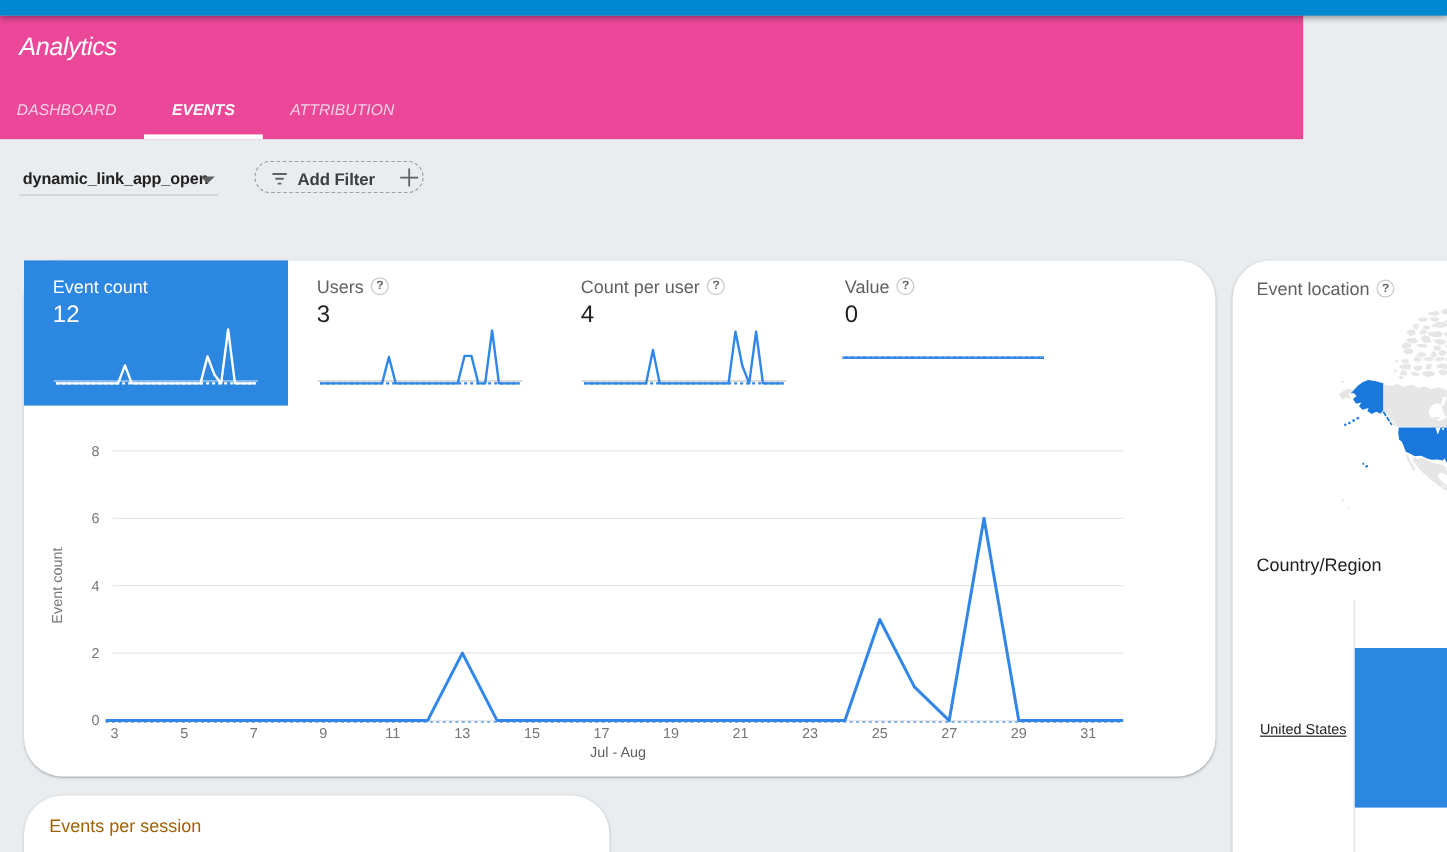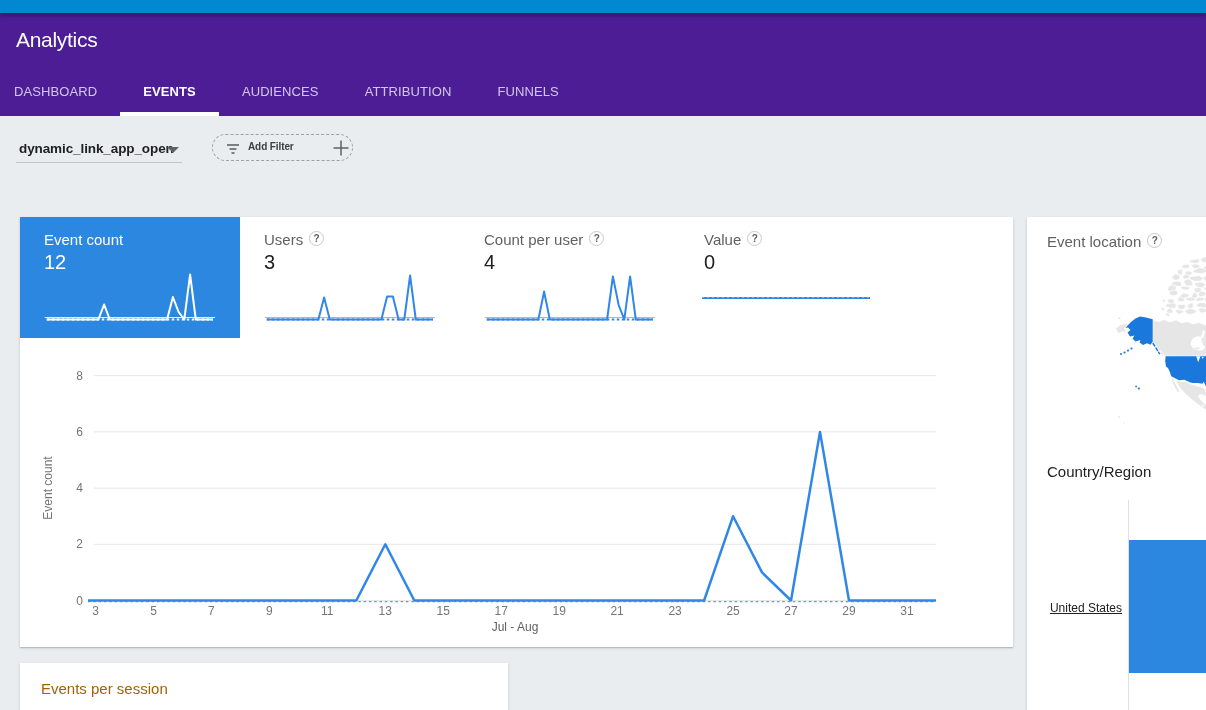--- a/index.html
+++ b/index.html
@@ -1,32 +1,32 @@
 <!DOCTYPE html>
 <html><head>
 <meta charset="utf-8">
 <style>
 * { margin:0; padding:0; box-sizing:border-box; }
 html,body { width:1206px; height:710px; overflow:hidden; }
 body { background:#eaedf0; font-family:"Liberation Sans", sans-serif; position:relative; }
 .topstrip { position:absolute; left:0; top:0; width:1206px; height:13px; background:#0288d1; box-shadow:0 2px 5px rgba(0,0,0,.38); z-index:6; }
-.header { position:absolute; left:0; top:13px; width:1206px; height:103px; background:#4c1d95; z-index:5; }
+.header { position:absolute; left:0; top:13px; width:1086px; height:103px; background:#ec4899; z-index:5;font-style:italic; }
 .header h1 { font-size:21px; font-weight:400; color:#fff; padding:15px 0 0 16px; letter-spacing:-0.3px; }
 .tabs { display:flex; list-style:none; position:absolute; left:14px; bottom:0; }
 .tabs li { padding:0 23px; height:32px; line-height:16px; font-size:13px; letter-spacing:.1px; color:rgba(255,255,255,.75); border-bottom:4px solid transparent; font-weight:400; }
 .tabs li:first-child { padding-left:0; }
 .tabs li.active { color:#fff; font-weight:700; border-bottom:4px solid #fff; }
 .filterrow { position:absolute; left:0; top:116px; width:1206px; height:60px; }
 .evsel { position:absolute; left:16px; top:21px; width:166px; height:26px; border-bottom:1px solid #c3c6c9; font-size:14px; color:#212121; }
 .evsel .txt { position:absolute; left:3px; top:4px; font-size:13.5px; letter-spacing:-0.1px;font-weight:bold; }
 .evsel .arr { position:absolute; right:3px; top:10px; width:0; height:0; border-left:6px solid transparent; border-right:6px solid transparent; border-top:6px solid #616161; }
 .addfilter { position:absolute; left:212px; top:18px; width:141px; height:27px; border:1px dashed #9aa0a6; border-radius:14px; }
-.addfilter .ftxt { position:absolute; left:35px; top:6px; font-size:10px; font-weight:700; letter-spacing:-0.1px; color:#3c4043; }
+.addfilter .ftxt { position:absolute; left:35px; top:6px; font-size:14px; font-weight:700; letter-spacing:-0.1px; color:#3c4043; }
 
-.card { position:absolute; background:#fff; box-shadow:0 1px 1px rgba(0,0,0,.14), 0 1px 3px rgba(0,0,0,.12); }
+.card { position:absolute; background:#fff; box-shadow:0 1px 1px rgba(0,0,0,.14), 0 1px 3px rgba(0,0,0,.12);border-radius:32px; }
 #bigcard { left:20px; top:217px; width:993px; height:430px; }
 #loccard { left:1027px; top:217px; width:420px; height:560px; }
 #sesscard { left:20px; top:663px; width:488px; height:120px; }
 .stattab { position:absolute; top:0; width:220px; height:121px; }
 .stattab .t { position:absolute; left:24px; top:14px; font-size:15px; color:#616161; }
 .stattab .v { position:absolute; left:24px; top:34px; font-size:20px; color:#212121; }
 .stattab.sel { background:#2b87e0; }
 .stattab.sel .t { color:#fff; }
 .stattab.sel .v { color:#fff; }
 .qm { display:inline-block; width:15px; height:15px; border:1px solid #c9c9c9; border-radius:50%; color:#5f5f5f; font-size:10px; font-weight:700; line-height:13px; text-align:center; vertical-align:3px; margin-left:6px; }
@@ -39,23 +39,21 @@
 svg text { font-family:"Liberation Sans", sans-serif; }
 </style>
 </head>
 <body>
 <div class="topstrip"></div>
 <div class="header">
   <h1>Analytics</h1>
   <ul class="tabs">
     <li>DASHBOARD</li>
     <li class="active">EVENTS</li>
-    <li>AUDIENCES</li>
     <li>ATTRIBUTION</li>
-    <li>FUNNELS</li>
   </ul>
 </div>
 <div class="filterrow">
   <div class="evsel">
       <span class="txt">dynamic_link_app_open</span>
       <span class="arr"></span>
     </div>
   <div class="addfilter">
     <svg style="position:absolute;left:13px;top:7px" width="14" height="14" viewBox="0 0 14 14">
         <g stroke="#5f6368" stroke-width="1.6">

